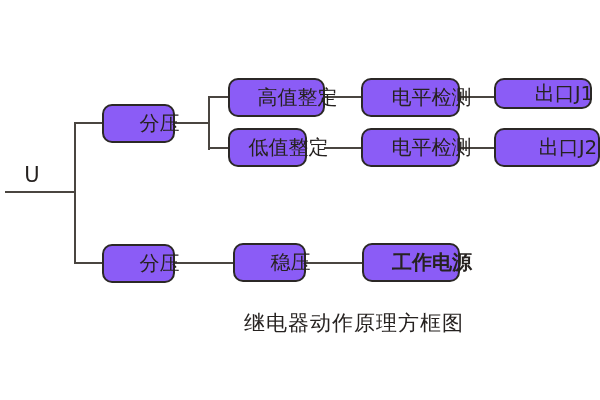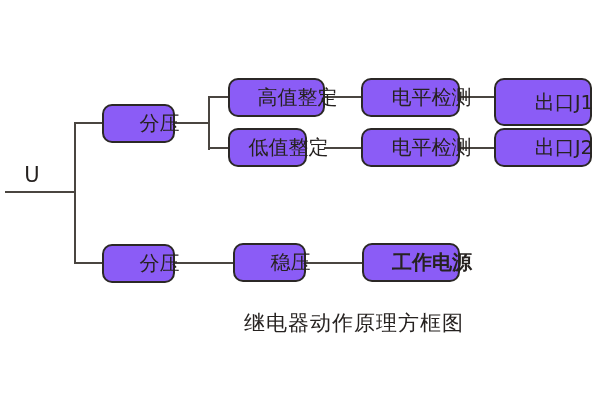--- a/index.html
+++ b/index.html
@@ -77,27 +77,27 @@
   <div class="line h" style="left:74px;  top:262px; width:29px;"></div>
   <div class="line h" style="left:174px; top:262px; width:60px;"></div>
   <div class="line h" style="left:305px; top:262px; width:58px;"></div>
 
   <div class="box" style="left:102px; top:104px; width:73px; height:39px;">分压</div>
 
   <div class="box" style="left:228px; top:78px; width:97px; height:39px;">高值整定</div>
 
   <div class="box" style="left:361px; top:78px; width:99px; height:39px;">电平检测</div>
 
-  <div class="box" style="left:494px; top:78px; width:98px; height:48px;">出口J1</div>
+  <div class="box" style="left:494px; top:78px; width:98px; height:31px;">出口J1</div>
 
   <div class="box" style="left:228px; top:128px; width:79px; height:39px;">低值整定</div>
 
   <div class="box" style="left:361px; top:128px; width:99px; height:39px;">电平检测</div>
 
-  <div class="box" style="left:494px; top:128px; width:98px; height:39px;">出口J2</div>
+  <div class="box" style="left:494px; top:128px; width:106px; height:39px;">出口J2</div>
 
   <div class="box" style="left:102px; top:244px; width:73px; height:39px;">分压</div>
 
   <div class="box" style="left:233px; top:243px; width:73px; height:39px;text-align:right;">稳压</div>
 
   <div class="box" style="left:362px; top:243px; width:98px; height:39px;font-weight:bold;">工作电源</div>
 
   <div class="caption">继电器动作原理方框图</div>
 
 </div>

